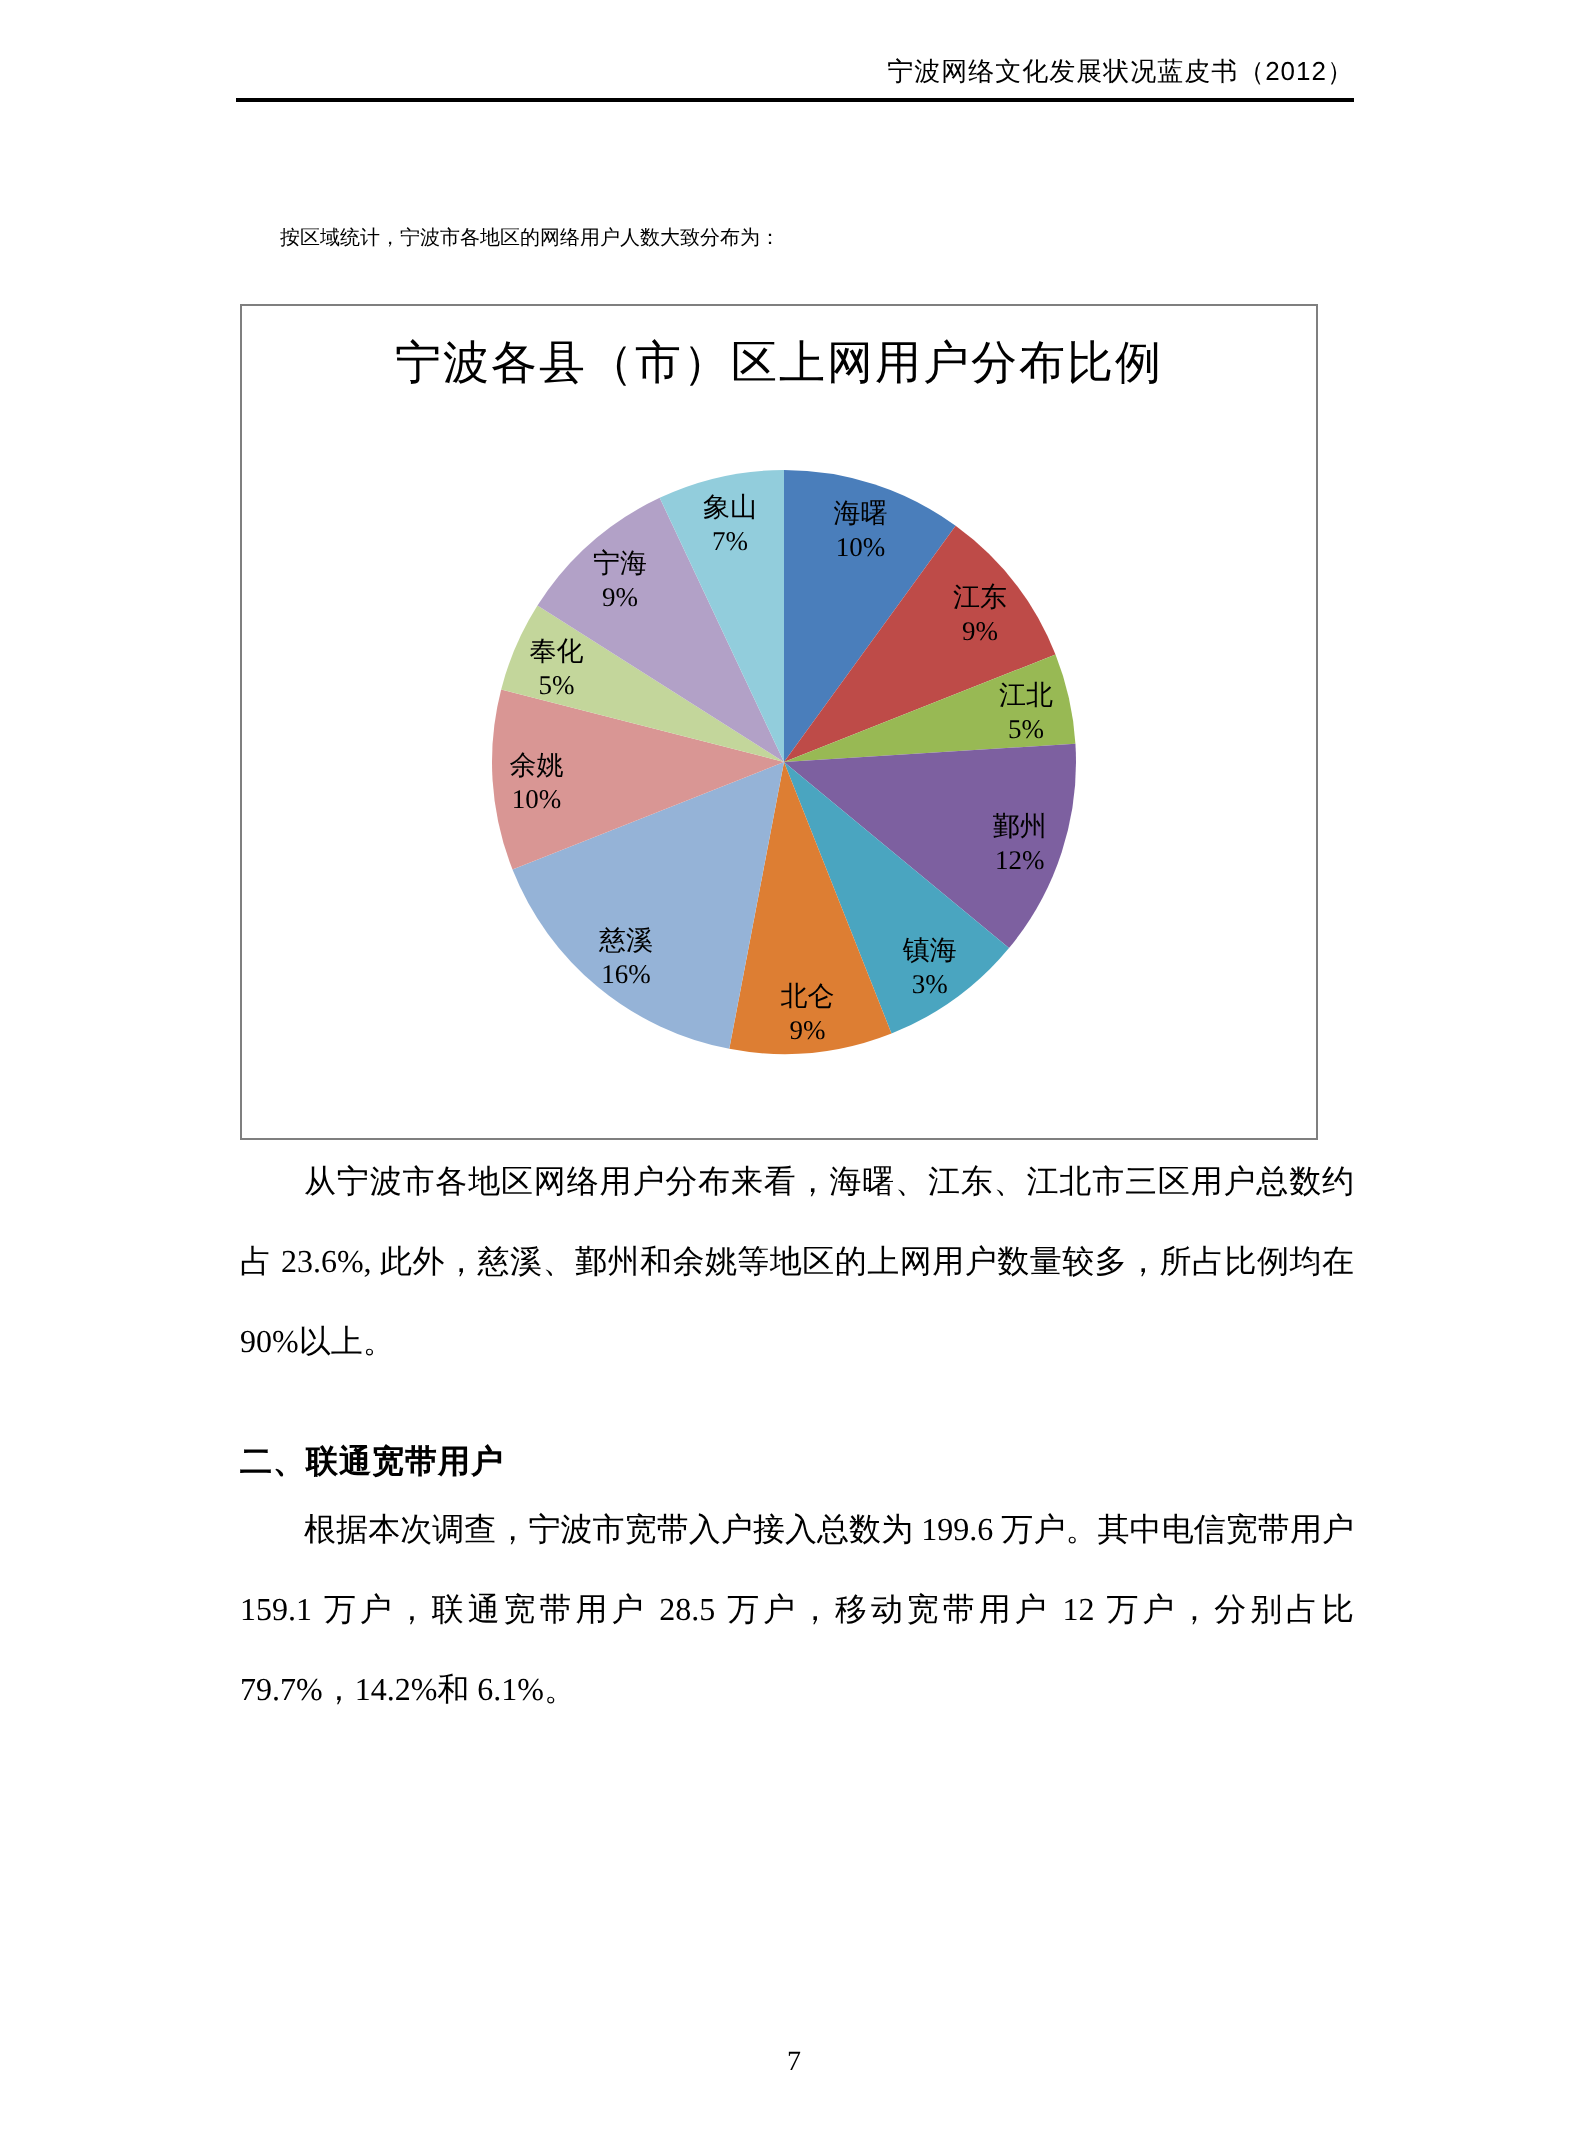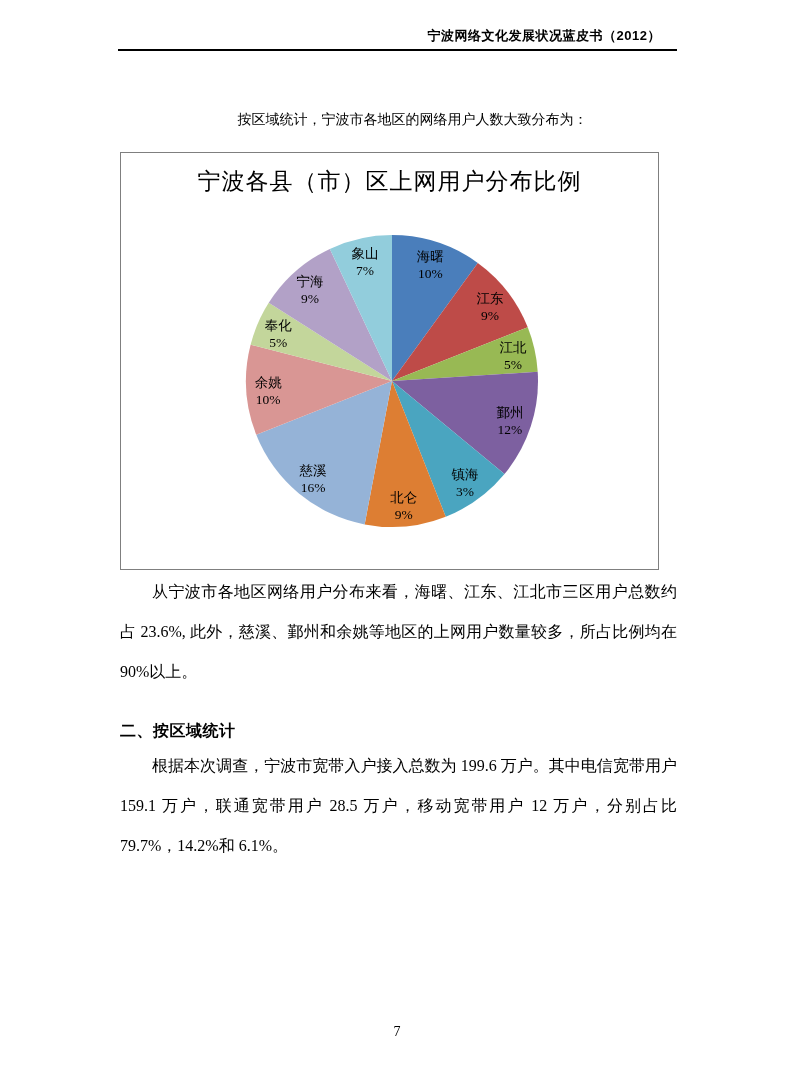--- a/index.html
+++ b/index.html
@@ -4,33 +4,33 @@
 <style>
   html, body { margin:0; padding:0; background:#ffffff; }
   body {
     width:794px; height:1077px;
     font-family:"Liberation Serif", serif;
     color:#000;
   }
   .page { position:relative; width:794px; height:1077px; background:#fff; overflow:hidden; }
 
   .header-title {
-    position:absolute; top:27px; right:133px;
+    position:absolute; top:27px; right:117px;
     font-family:"Liberation Sans", sans-serif;
-    font-weight:bold; font-size:13px; letter-spacing:0.5px;
+    font-weight:normal; font-size:13px; letter-spacing:0.5px;
   }
   .header-rule { position:absolute; top:49px; left:118px; width:559px; height:2px; background:#000; }
 
   .heading-region {
     position:absolute; top:78px; left:121px;
     font-size:16px; letter-spacing:1px;
   }
   .intro {
     position:absolute; top:107px; left:120px; width:557px;
-    font-size:14px; line-height:26px; text-indent:2em; margin:0;text-align:center;
+    font-size:10px; line-height:26px; text-indent:2em; margin:0;
   }
 
   .chart-box {
     position:absolute; left:120px; top:152px; width:537px; height:416px;
     border:1px solid #7f7f7f; background:#fff;
   }
   .chart-title {
     position:absolute; top:13px; left:0; width:100%;
     text-align:center;
     font-family:"Liberation Sans", sans-serif;
@@ -104,17 +104,17 @@
         <text x="189.0" y="150.0" text-anchor="middle">9%</text>
         <path d="M 271 228 L 208.84 95.90 A 146 146 0 0 1 271.00 82.00 Z" fill="#92CDDC"></path>
         <text x="244.0" y="105.0" text-anchor="middle">象山</text>
         <text x="244.0" y="122.0" text-anchor="middle">7%</text>
       </svg>
     <div class="chart-title">宁波各县（市）区上网用户分布比例</div>
   </div>
 
   <p class="analysis">从宁波市各地区网络用户分布来看，海曙、江东、江北市三区用户总数约占 23.6%, 此外，慈溪、鄞州和余姚等地区的上网用户数量较多，所占比例均在 90%以上。</p>
 
-  <div class="h2">二、按区域统计</div>
+  <div class="h2">二、联通宽带用户</div>
   <p class="broadband">根据本次调查，宁波市宽带入户接入总数为 199.6 万户。其中电信宽带用户 159.1 万户，联通宽带用户 28.5 万户，移动宽带用户 12 万户，分别占比 79.7%，14.2%和 6.1%。</p>
 
   <div class="page-number">7</div>
 </div>
 
 </body></html>

